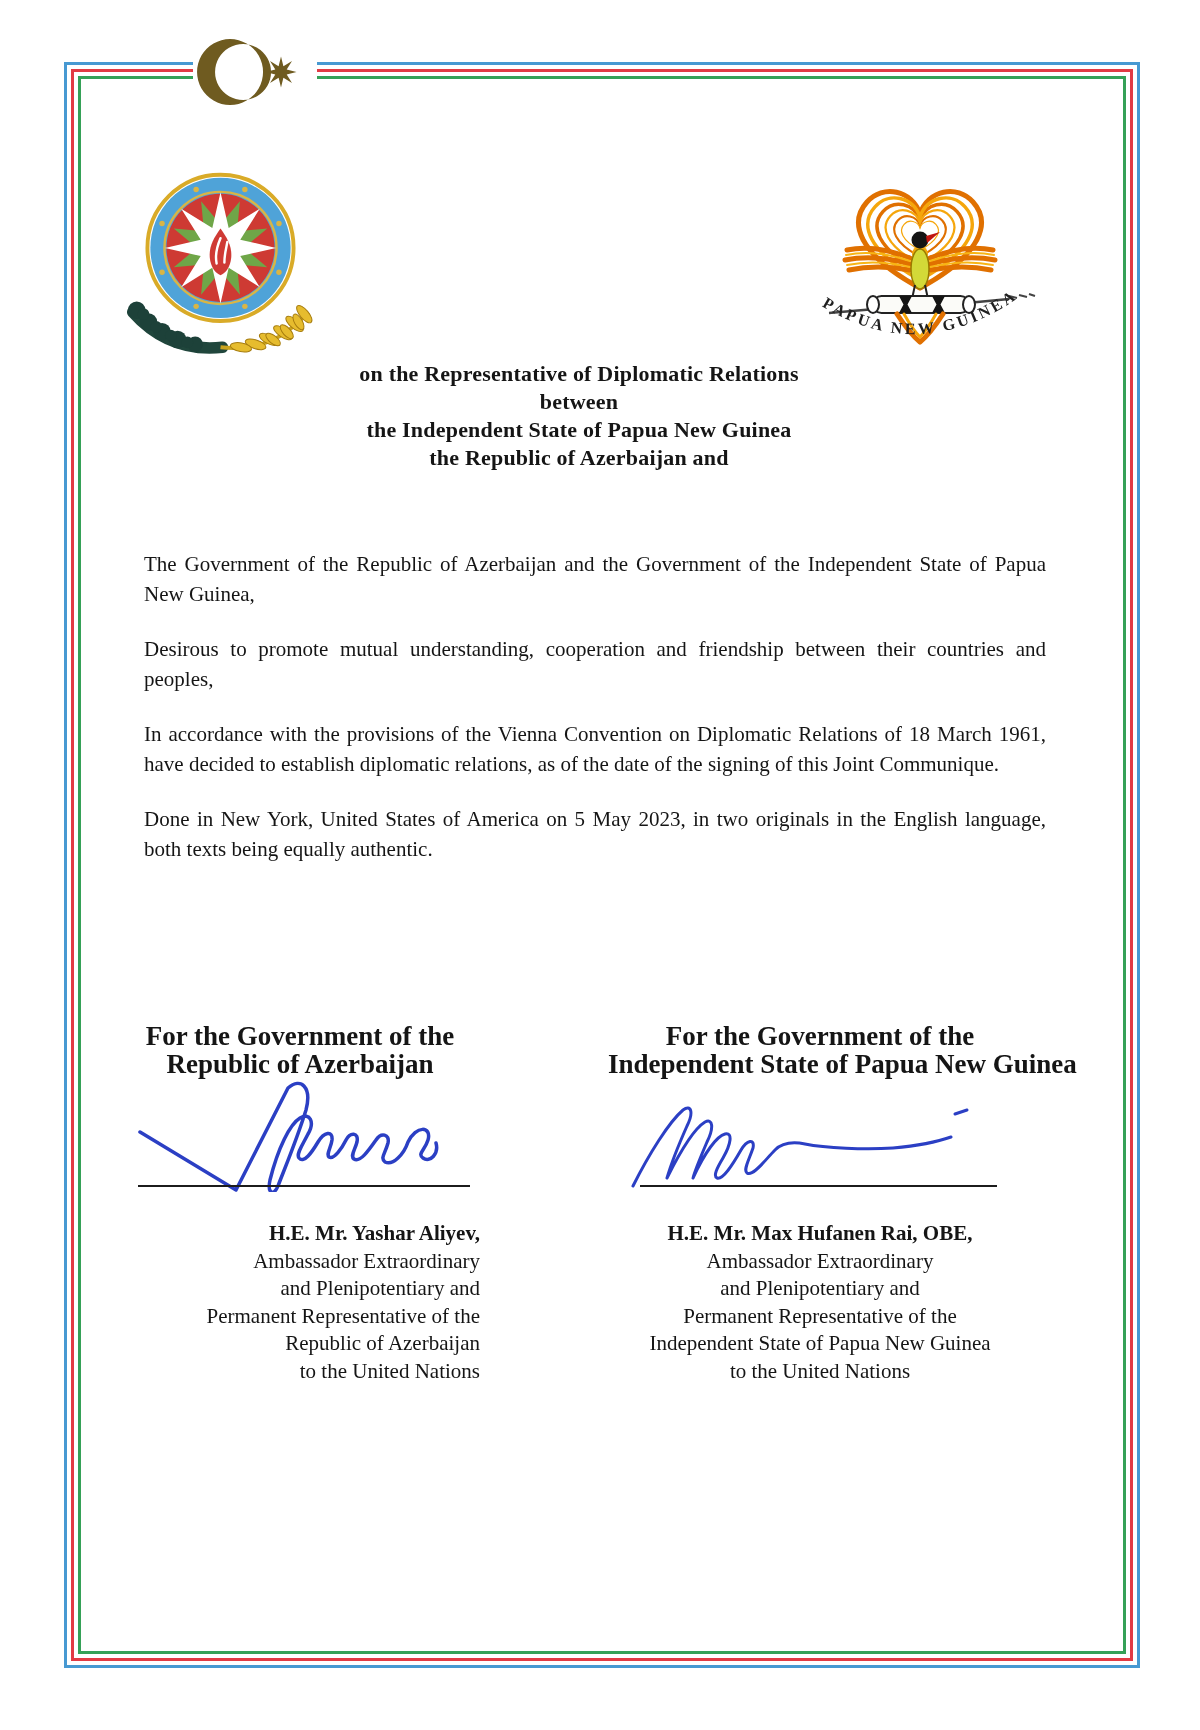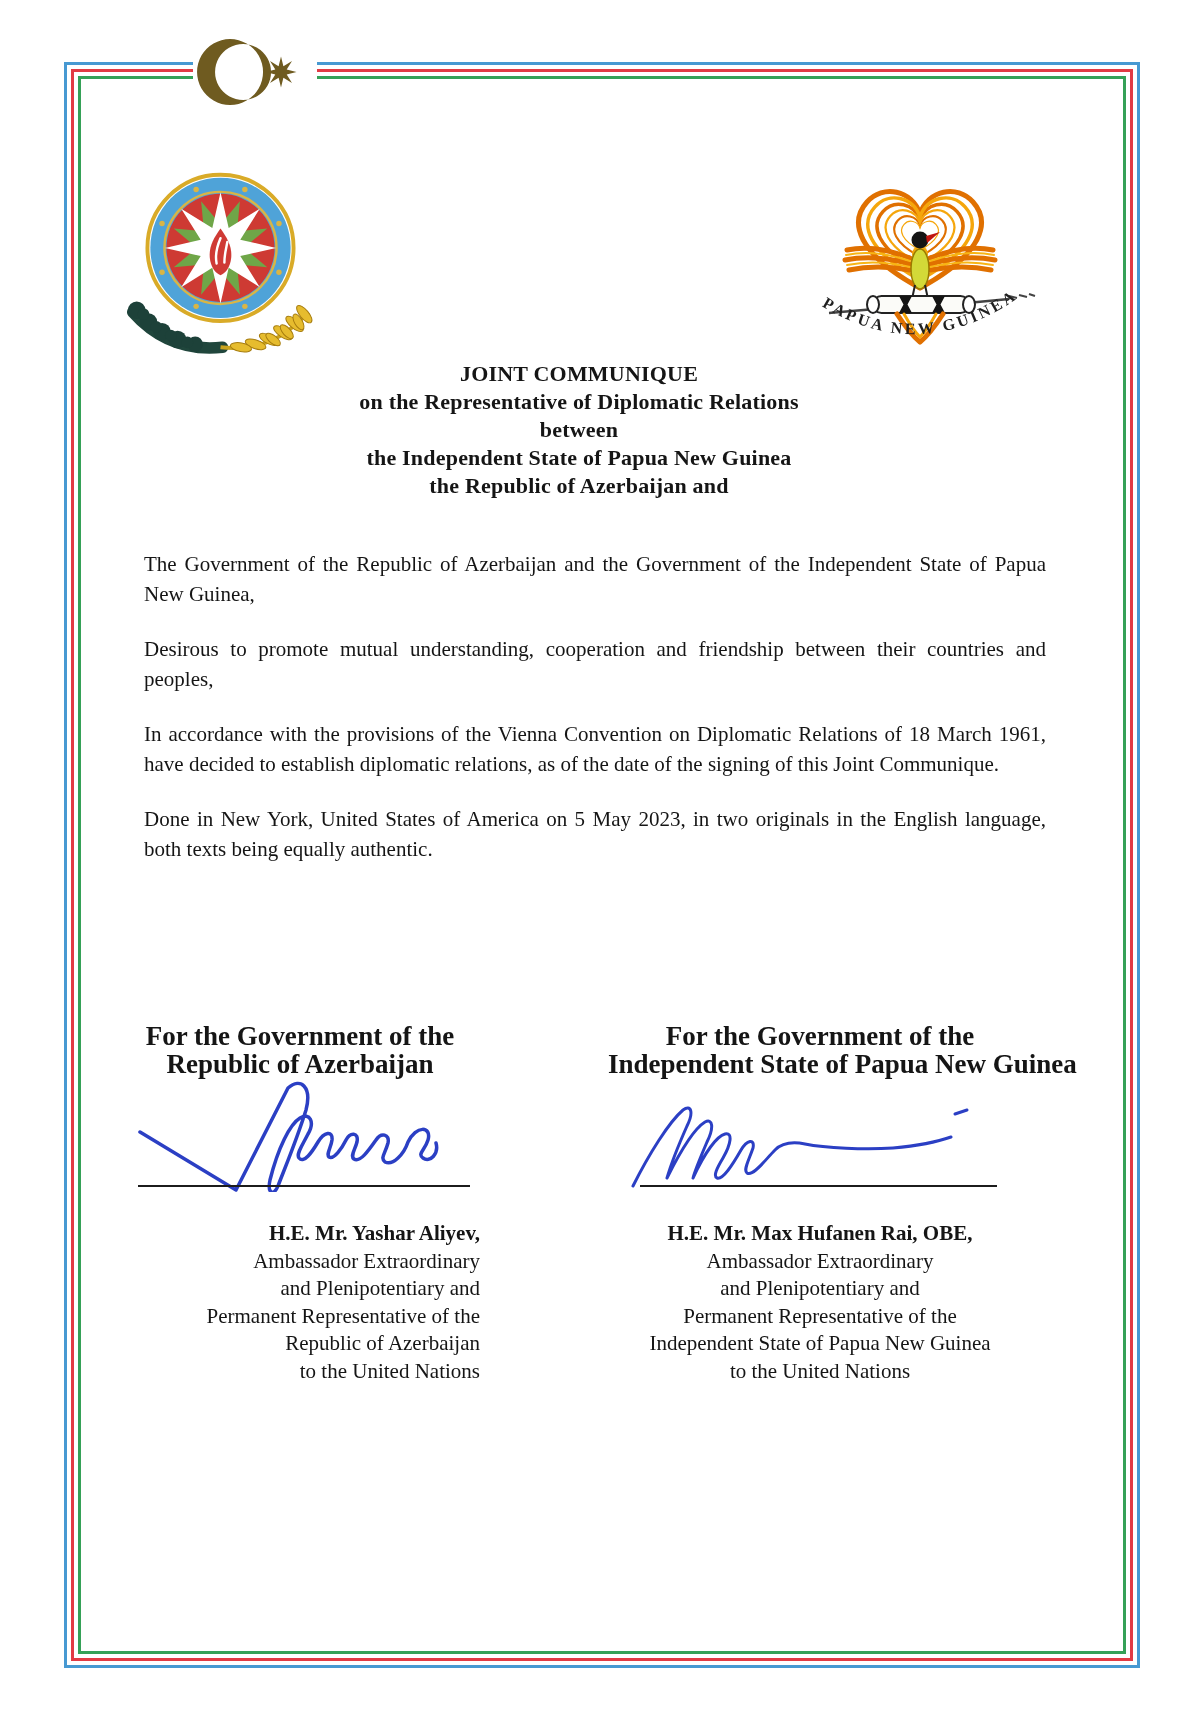--- a/index.html
+++ b/index.html
@@ -169,21 +169,20 @@
 
     <defs>
         <path id="pngcap" d="M30,136 Q125,192 220,128" fill="none"></path>
       </defs>
     <text font-size="16" font-weight="bold" letter-spacing="3" fill="#1f1f1f" font-family="Liberation Serif, DejaVu Serif, serif">
       <textPath href="#pngcap" startOffset="50%" text-anchor="middle">PAPUA NEW GUINEA</textPath>
     </text>
   </svg>
 
   <div class="doc-title">
-    <div>JOINT COMMUNIQUE</div>
     <div>on the Representative of Diplomatic Relations</div>
     <div>between</div>
     <div>the Independent State of Papua New Guinea</div>
     <div>the Republic of Azerbaijan and</div>
   </div>
 
   <div class="doc-body">
     <p>The Government of the Republic of Azerbaijan and the Government of the Independent State of Papua New Guinea,</p>
     <p>Desirous to promote mutual understanding, cooperation and friendship between their countries and peoples,</p>
     <p>In accordance with the provisions of the Vienna Convention on Diplomatic Relations of 18 March 1961, have decided to establish diplomatic relations, as of the date of the signing of this Joint Communique.</p>

